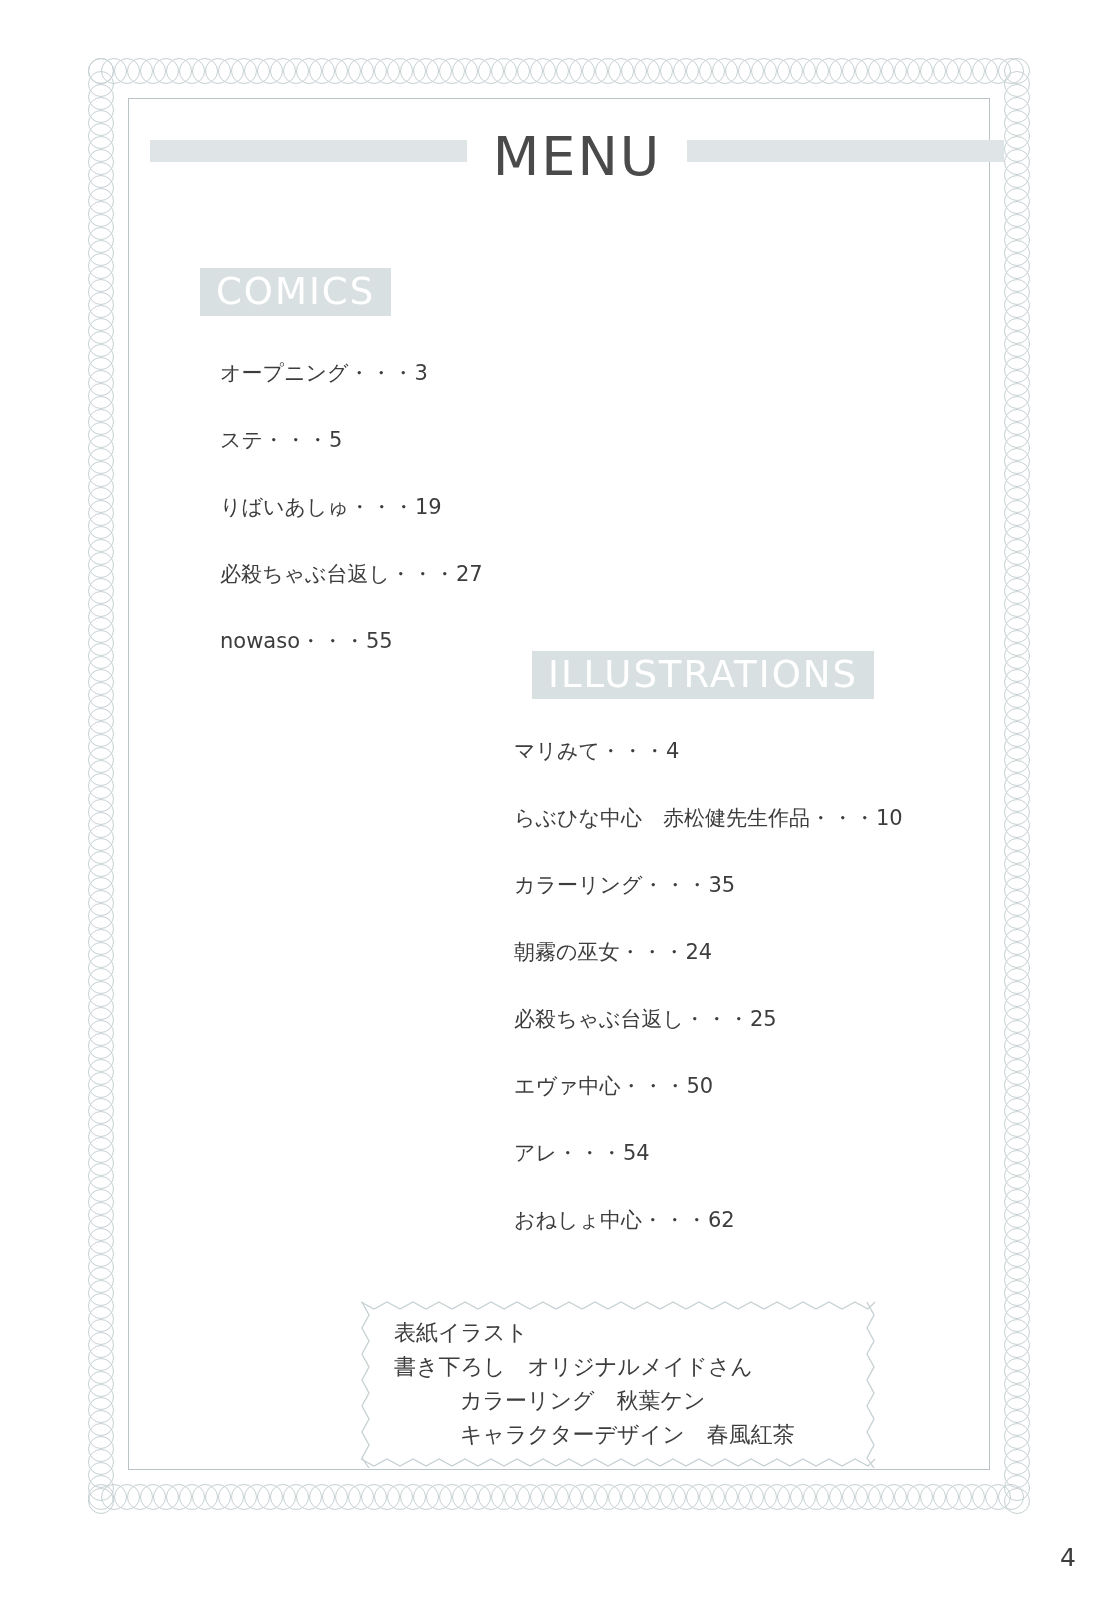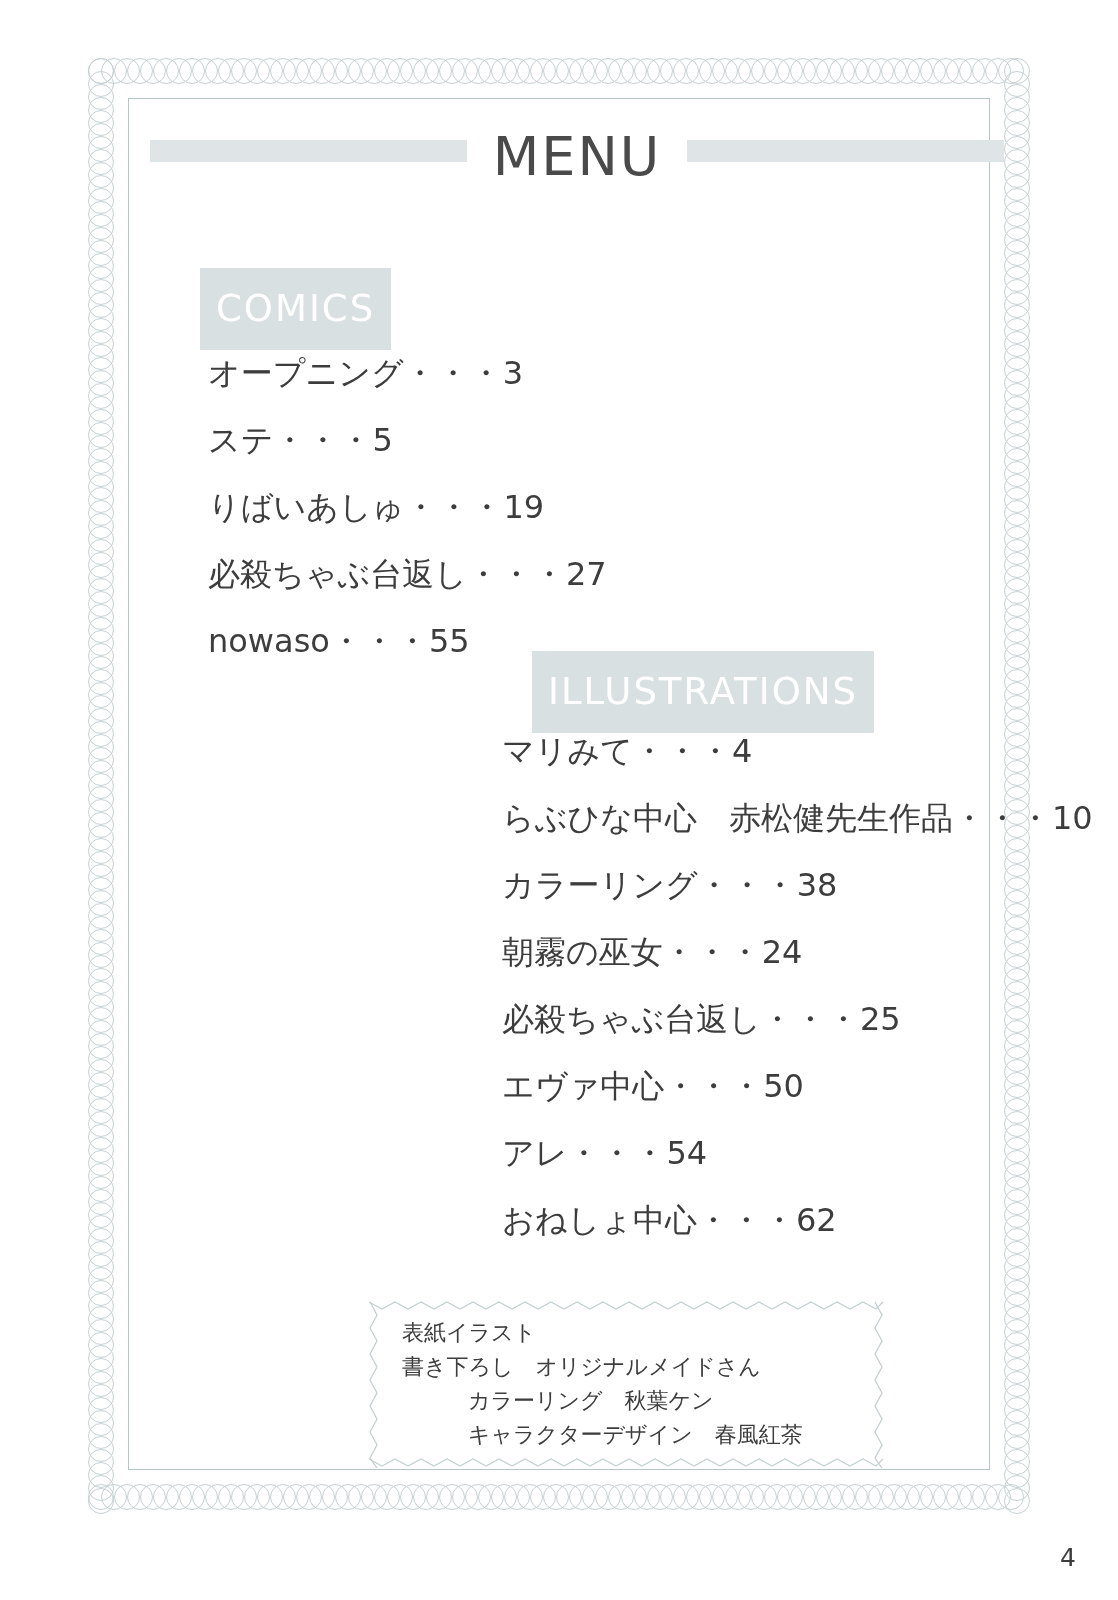--- a/index.html
+++ b/index.html
@@ -93,53 +93,54 @@
   }
 
   
   .section-head {
     position: absolute;
     background: #d9e0e2;
     color: #ffffff;
     font-size: 37px;
     letter-spacing: 2px;
     line-height: 48px;
-    padding: 17px 16px;
+    padding: 0 16px;
     white-space: nowrap;
     font-family: "DejaVu Sans", sans-serif;
   }
   #comics-head { left: 200px; top: 268px; }
   #illust-head { left: 532px; top: 651px; }
 
   
   .toc-list {
     position: absolute;
     margin: 0;
     padding: 0;
     list-style: none;
   }
   #comics-list { left: 208px; top: 340px; }
   #illust-list { left: 502px; top: 718px; }
 
   .toc-item {
-    font-size: 32px;
+    font-size: 21px;
     line-height: 67px;
     color: #3d3d3d;
     white-space: nowrap;
     font-family: "DejaVu Sans", sans-serif;
     font-weight: 400;
+    margin-left: 12px;
   }
   .toc-title { }
   .toc-dots { letter-spacing: 1px; }
   .toc-page { }
 
   
   .credits {
     position: absolute;
-    left: 368px;
+    left: 360px;
     top: 1300px;
     width: 516px;
     height: 168px;
     box-sizing: border-box;
     padding: 16px 20px 16px 34px;
   }
   .credits svg {
     position: absolute;
     left: 0;
     top: 0;
@@ -572,21 +573,21 @@
 
 <div class="section-head" id="illust-head">ILLUSTRATIONS</div>
 <ul class="toc-list" id="illust-list">
   <li class="toc-item">
     <span class="toc-title">マリみて</span><span class="toc-dots">・・・</span><span class="toc-page">4</span>
   </li>
   <li class="toc-item">
     <span class="toc-title">らぶひな中心　赤松健先生作品</span><span class="toc-dots">・・・</span><span class="toc-page">10</span>
   </li>
   <li class="toc-item">
-    <span class="toc-title">カラーリング</span><span class="toc-dots">・・・</span><span class="toc-page">38</span>
+    <span class="toc-title">カラーリング</span><span class="toc-dots">・・・</span><span class="toc-page">35</span>
   </li>
   <li class="toc-item">
     <span class="toc-title">朝霧の巫女</span><span class="toc-dots">・・・</span><span class="toc-page">24</span>
   </li>
   <li class="toc-item">
     <span class="toc-title">必殺ちゃぶ台返し</span><span class="toc-dots">・・・</span><span class="toc-page">25</span>
   </li>
   <li class="toc-item">
     <span class="toc-title">エヴァ中心</span><span class="toc-dots">・・・</span><span class="toc-page">50</span>
   </li>

